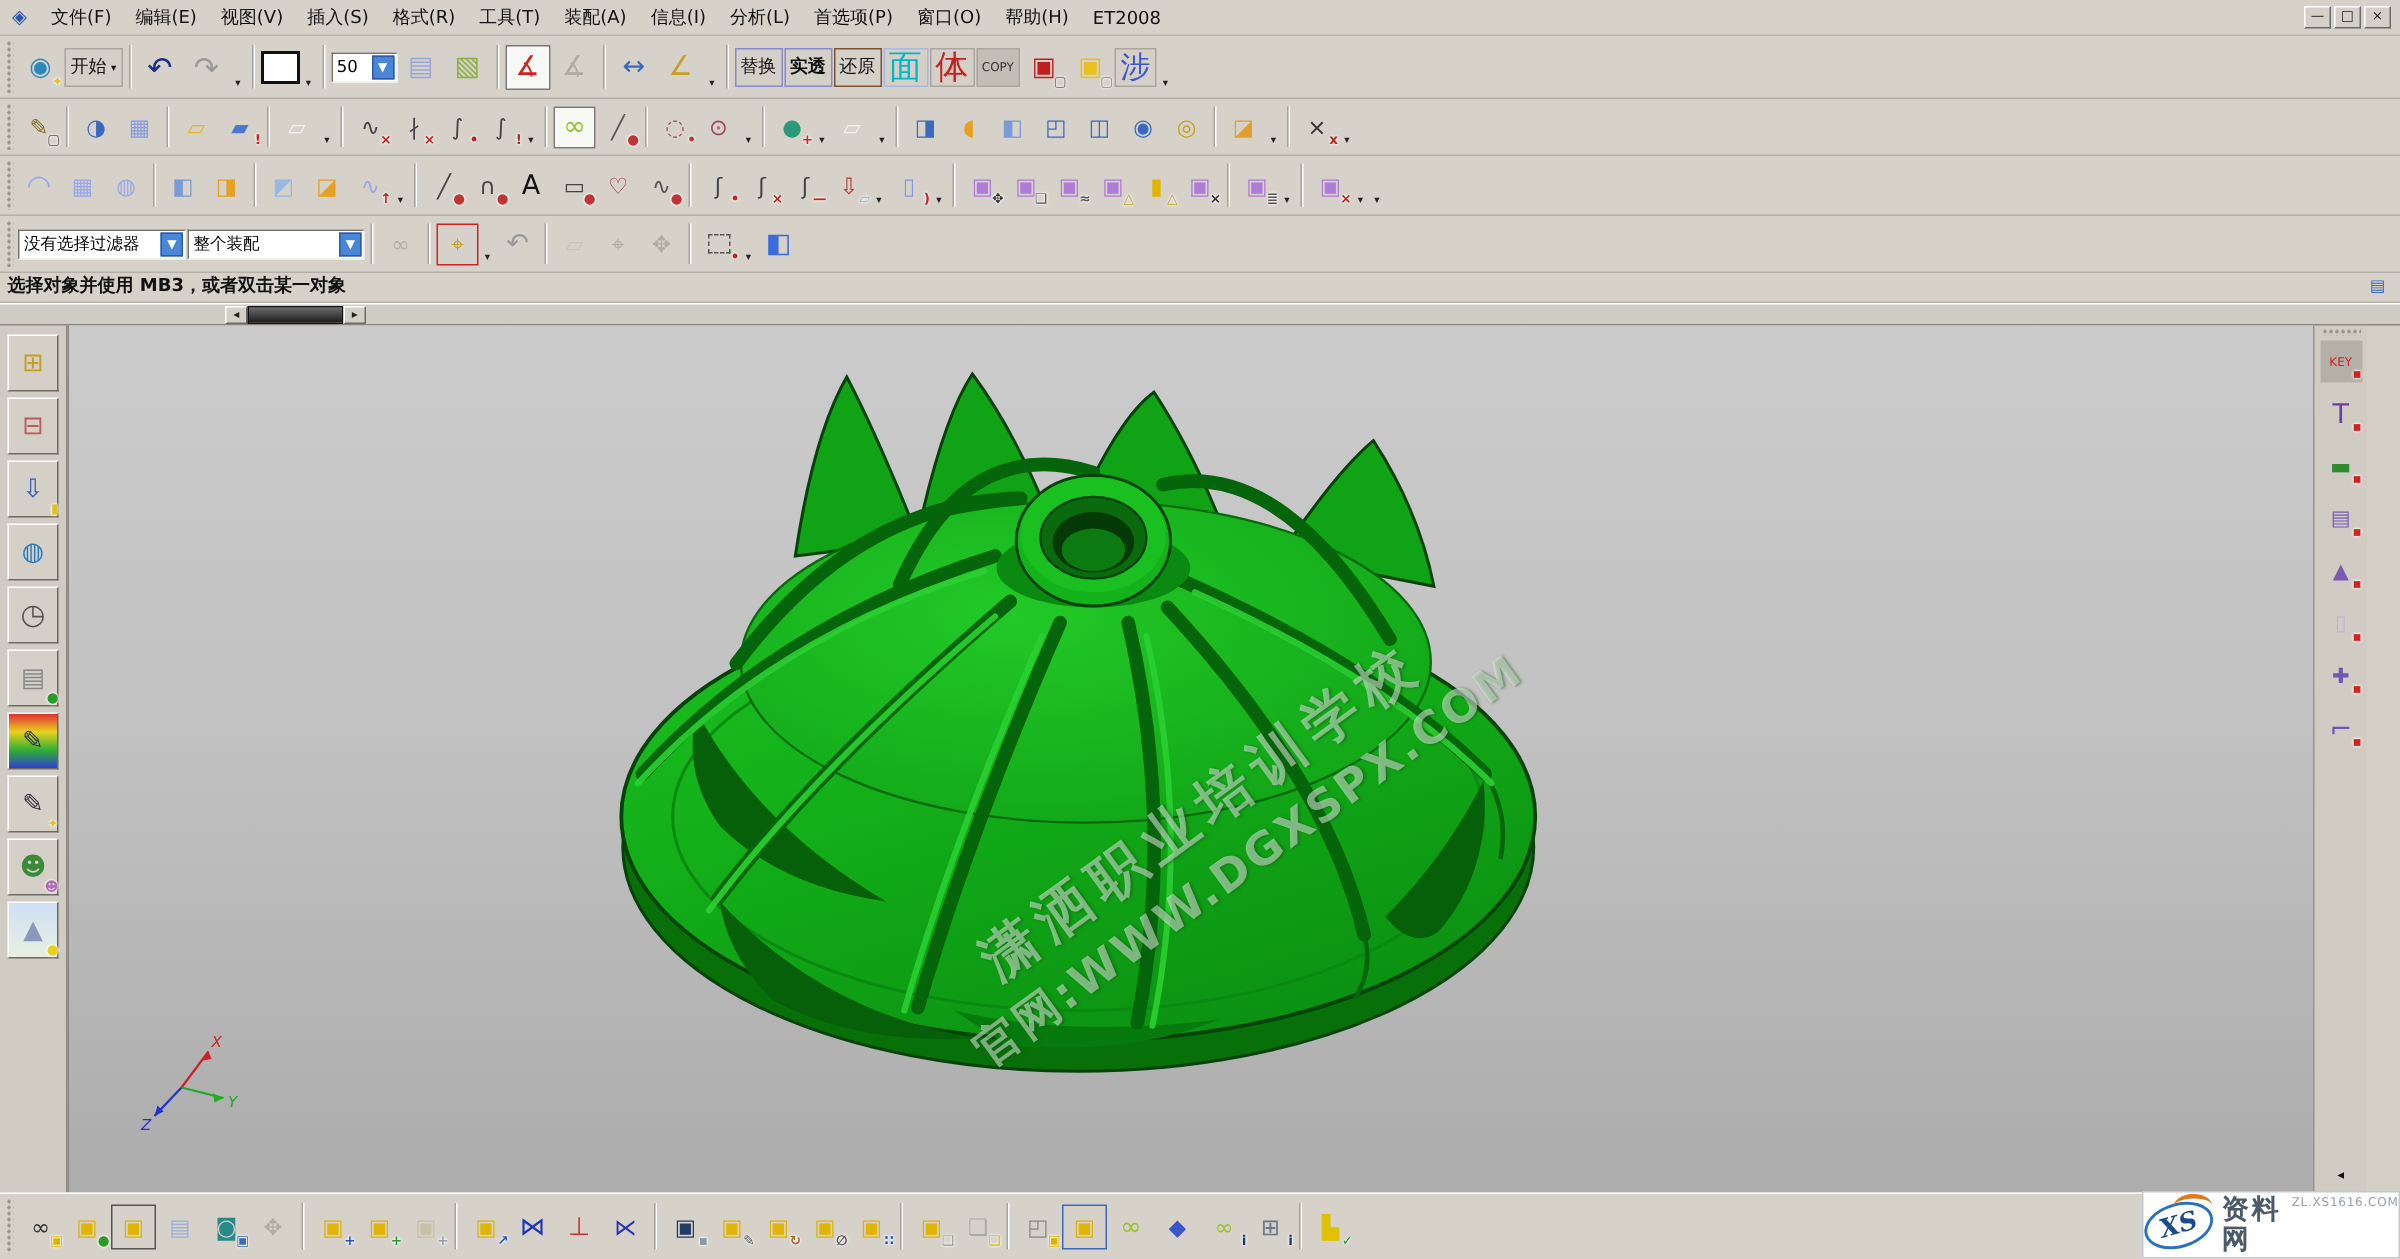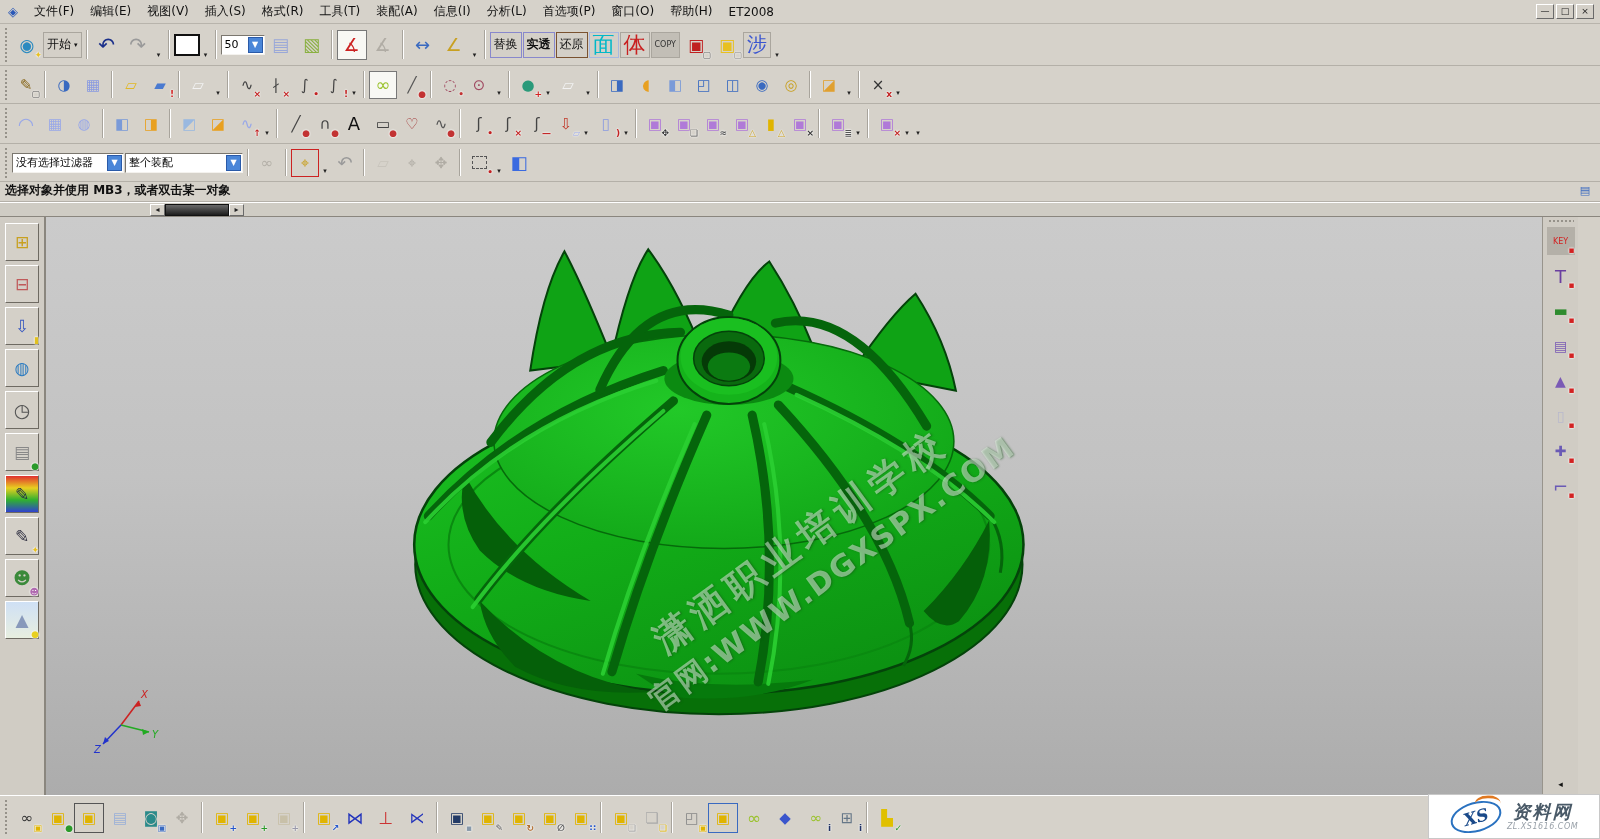--- a/index.html
+++ b/index.html
@@ -91,21 +91,21 @@
 
   
   .logo { position:absolute; right:0; bottom:0; width:172px; height:45px; background:#fff;
     border:1px solid #c8c8c8; display:flex; align-items:center; justify-content:center; gap:5px; z-index:50; }
   .logo .swoosh { width:52px; height:30px; border:2px solid #2a72c0; border-radius:50%;
     transform:rotate(-16deg); display:flex; align-items:center; justify-content:center; position:relative; }
   .logo .swoosh::after { content:""; position:absolute; right:-4px; top:-5px; width:26px; height:14px;
     border-top:3px solid #e07820; border-radius:50%; transform:rotate(14deg); }
   .logo .xs { font-size:17px; font-weight:bold; font-style:italic; color:#1a4a8a;
     font-family:"DejaVu Serif","Liberation Serif",serif; }
-  .logo .col { display:flex; flex-direction:column; align-items:center;font-style:italic; }
+  .logo .col { display:flex; align-items:flex-start; }
   .logo .zt { font-size:18px; font-weight:bold; color:#4a5a68; letter-spacing:2px; line-height:1.1; }
   .logo .url { font-size:8px; color:#98a0a8; letter-spacing:0.5px; }
 </style>
 </head>
 <body>
 
 <div class="menubar">
   <span class="app-icon">◈</span>
   <span style="display:flex;align-items:center;">
       <div class="menu-item">文件(F)</div>

